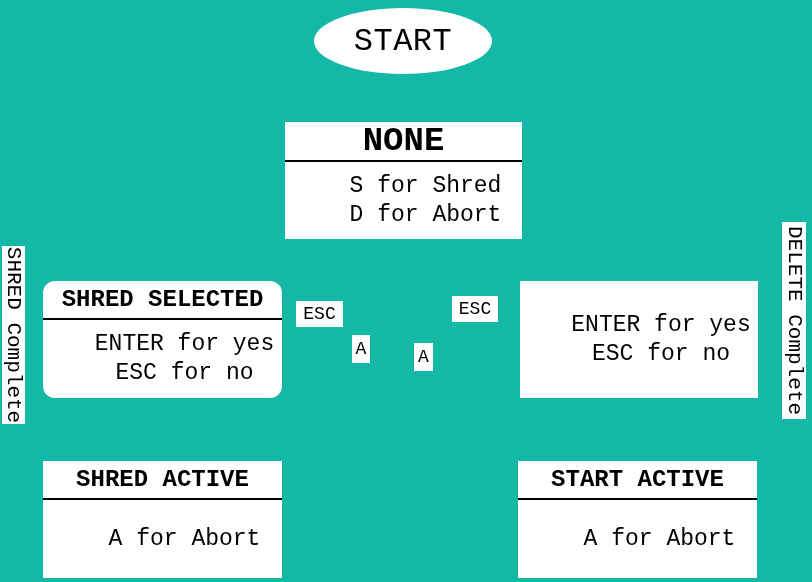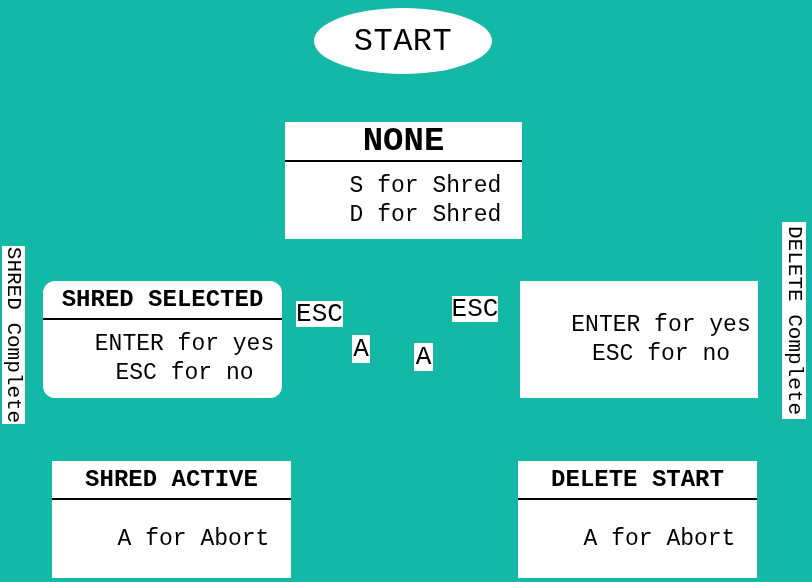--- a/index.html
+++ b/index.html
@@ -58,21 +58,21 @@
     line-height: 29px;
     white-space: nowrap;
     margin-left: 44px;
   }
   .edge-label {
     position: absolute;
     background: #ffffff;
     display: flex;
     align-items: center;
     justify-content: center;
-    font-size: 26px;
+    font-size: 18px;
     white-space: nowrap;
   }
   .vlabel {
     position: absolute;
     background: #ffffff;
   }
   .vlabel-text {
     position: absolute;
     top: 0;
     transform-origin: 0 0;
@@ -88,48 +88,48 @@
 <div class="canvas">
 
   <div class="ellipse" style="left:314px; top:8px; width:178px; height:66px;">
     <span>START</span>
   </div>
 
   <div class="state" style="left:285px; top:122px; width:237px; height:117px;">
     <div class="state-title title-lg">NONE</div>
     <div class="state-body">
       <div class="state-line">S for Shred</div>
-      <div class="state-line">D for Shred</div>
+      <div class="state-line">D for Abort</div>
     </div>
   </div>
 
   <div class="state" style="left:43px; top:281px; width:239px; height:117px;border-radius:12px;">
     <div class="state-title">SHRED SELECTED</div>
     <div class="state-body">
       <div class="state-line">ENTER for yes</div>
       <div class="state-line">ESC for no</div>
     </div>
   </div>
 
   <div class="state" style="left:520px; top:281px; width:238px; height:117px;">
     <div class="state-body">
       <div class="state-line">ENTER for yes</div>
       <div class="state-line">ESC for no</div>
     </div>
   </div>
 
-  <div class="state" style="left:52px; top:461px; width:239px; height:117px;">
+  <div class="state" style="left:43px; top:461px; width:239px; height:117px;">
     <div class="state-title">SHRED ACTIVE</div>
     <div class="state-body">
       <div class="state-line">A for Abort</div>
     </div>
   </div>
 
   <div class="state" style="left:518px; top:461px; width:239px; height:117px;">
-    <div class="state-title">DELETE START</div>
+    <div class="state-title">START ACTIVE</div>
     <div class="state-body">
       <div class="state-line">A for Abort</div>
     </div>
   </div>
 
   <div class="edge-label" style="left:296px; top:301px; width:47px; height:26px;">ESC</div>
 
   <div class="edge-label" style="left:452px; top:296px; width:46px; height:26px;">ESC</div>
 
   <div class="edge-label" style="left:352px; top:335px; width:18px; height:28px;">A</div>

